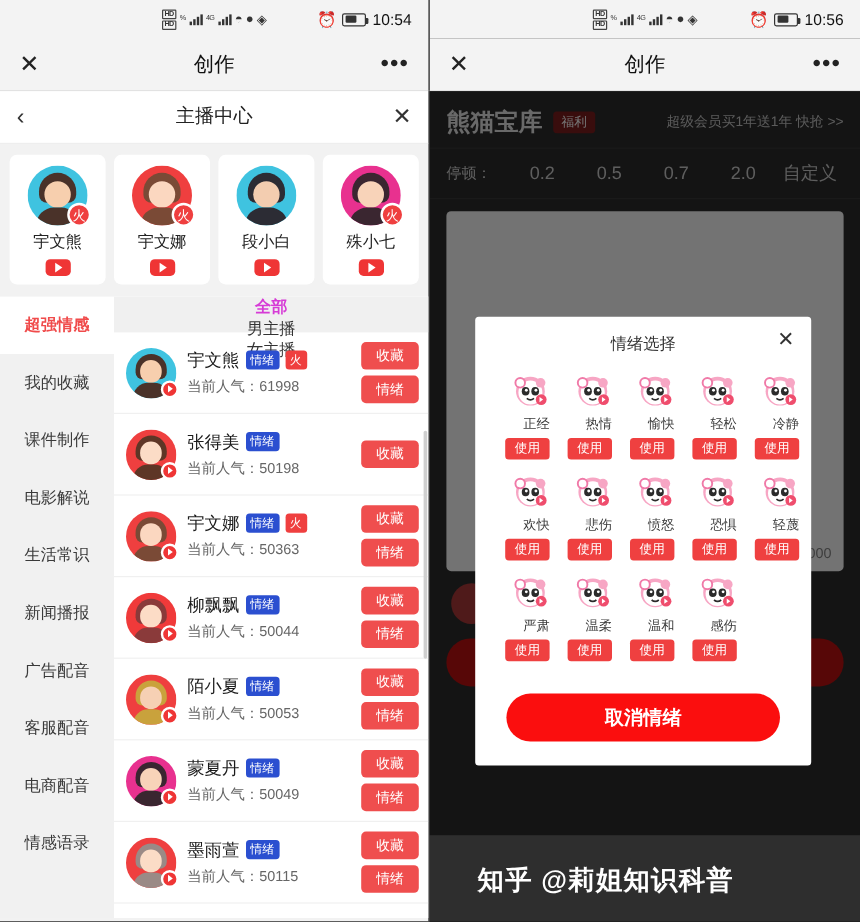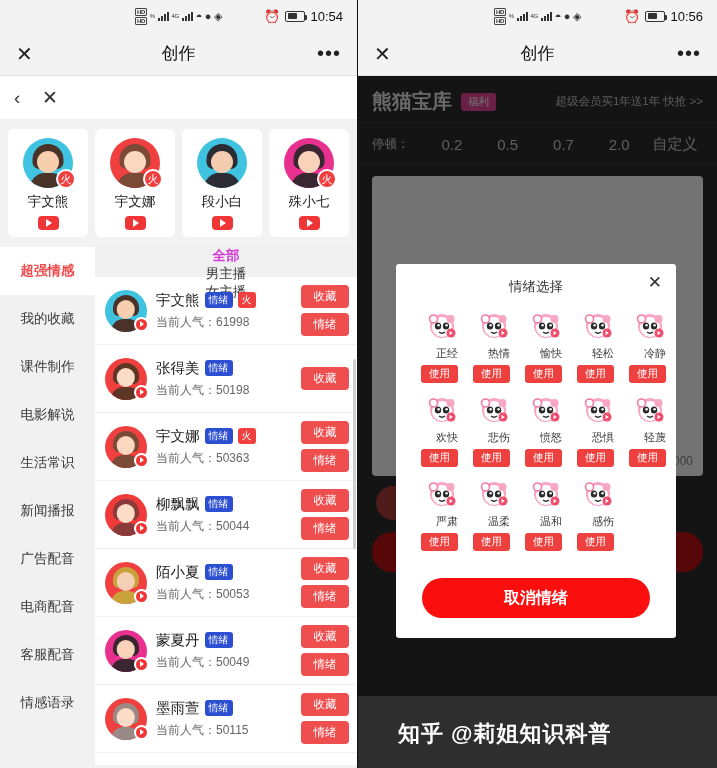--- a/index.html
+++ b/index.html
@@ -112,21 +112,21 @@
   .scroll-ind{
     position:absolute; right:1px; top:112px; width:3px; height:190px; background:#cfcfcf; border-radius:2px;
   }
 
   
   .r-content{ position:relative; height:620px; background:#2e2e2e; }
   .dim{ position:absolute; inset:0; background:rgba(0,0,0,.55); }
 
   .bank-head{ display:flex; align-items:center; padding:12px 14px 8px; gap:9px; }
   .bank-title{ font-size:20px; font-weight:700; color:#e9e9e9; }
-  .bank-badge{ background:#ec4899; color:#fff; font-size:10.5px; padding:2px 7px; border-radius:3px; }
+  .bank-badge{ background:#7f1d1d; color:#fff; font-size:10.5px; padding:2px 7px; border-radius:3px; }
   .bank-promo{ margin-left:auto; font-size:11.5px; color:#c9c9c9; }
 
   .pause-row{ display:flex; align-items:center; padding:11px 14px; gap:0; border-top:1px solid #3a3a3a; border-bottom:1px solid #3a3a3a;}
   .pause-lbl{ font-size:12.5px; color:#d6d6d6; width:52px; }
   .pause-opt{ flex:1; text-align:center; font-size:15px; color:#d0d0d0; }
 
   .editor{
     margin:10px 14px 0; height:300px; background:#fff; border-radius:4px; position:relative;
   }
   .charcount{ position:absolute; right:10px; bottom:8px; font-size:12px; color:#8a8a8a; }
@@ -206,20 +206,21 @@
   </div>
 
   <div class="wx-nav">
     <div class="ic-x">✕</div>
     <div class="t">创作</div>
     <div class="ic-dots">•••</div>
   </div>
 
   <div class="sub-head">
     <div class="chev">‹</div>
+    <div class="t">主播中心</div>
     <div class="ic-x2">✕</div>
   </div>
 
   <div class="anchors" id="anchors">
       <div class="acard">
         <div class="av-wrap">
           <div class="av">
             <div style="width:100%;height:100%;background:#3fc3e0;position:relative;">
               <div style="position:absolute;left:50%;top:6px;transform:translateX(-50%);width:31px;height:25px;background:#4a3229;border-radius:16px 16px 7.000000000000001px 7.000000000000001px;"></div>
               <div style="position:absolute;left:50%;top:13px;transform:translateX(-50%);width:22px;height:22px;background:#f7cfae;border-radius:50%;"></div>
@@ -291,24 +292,24 @@
         <div class="cat">
           <span>生活常识</span>
         </div>
         <div class="cat">
           <span>新闻播报</span>
         </div>
         <div class="cat">
           <span>广告配音</span>
         </div>
         <div class="cat">
+          <span>客服配音</span>
+        </div>
+        <div class="cat">
           <span>电商配音</span>
-        </div>
-        <div class="cat">
-          <span>客服配音</span>
         </div>
         <div class="cat">
           <span>情感语录</span>
         </div>
       </div>
     <div class="listwrap">
       <div class="ltabs" id="ltabs">
           <div class="ltab on">全部</div>
           <div class="ltab">男主播</div>
           <div class="ltab">女主播</div>

